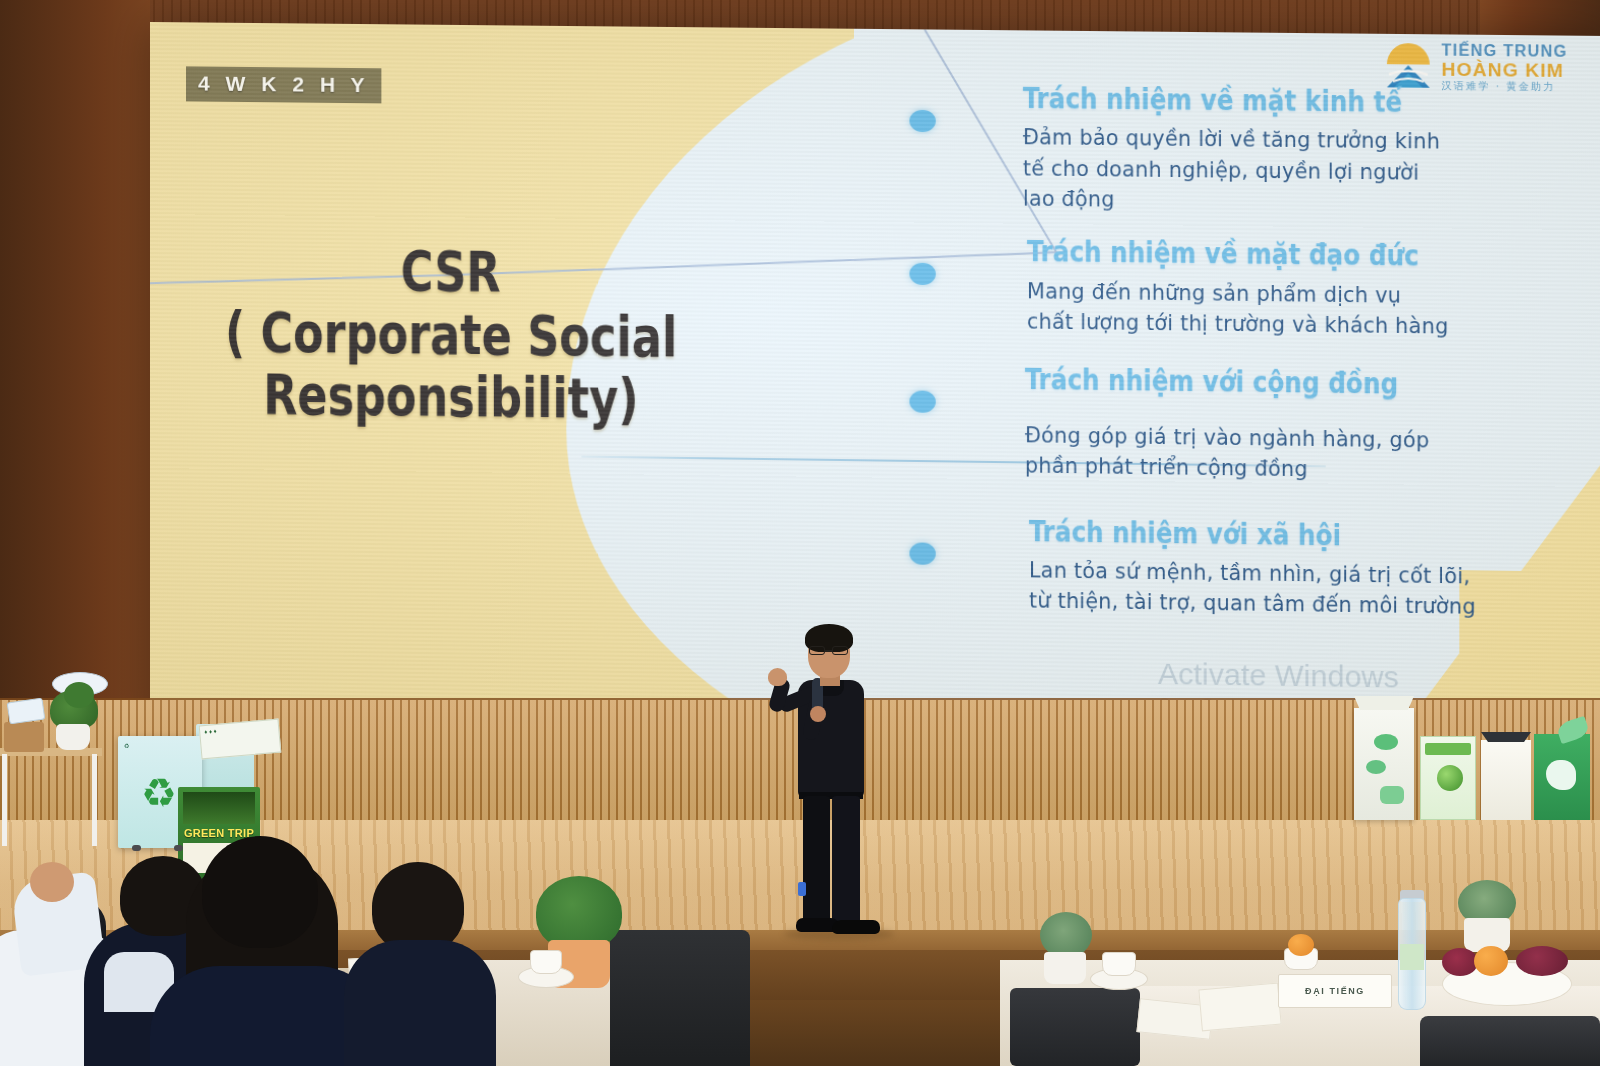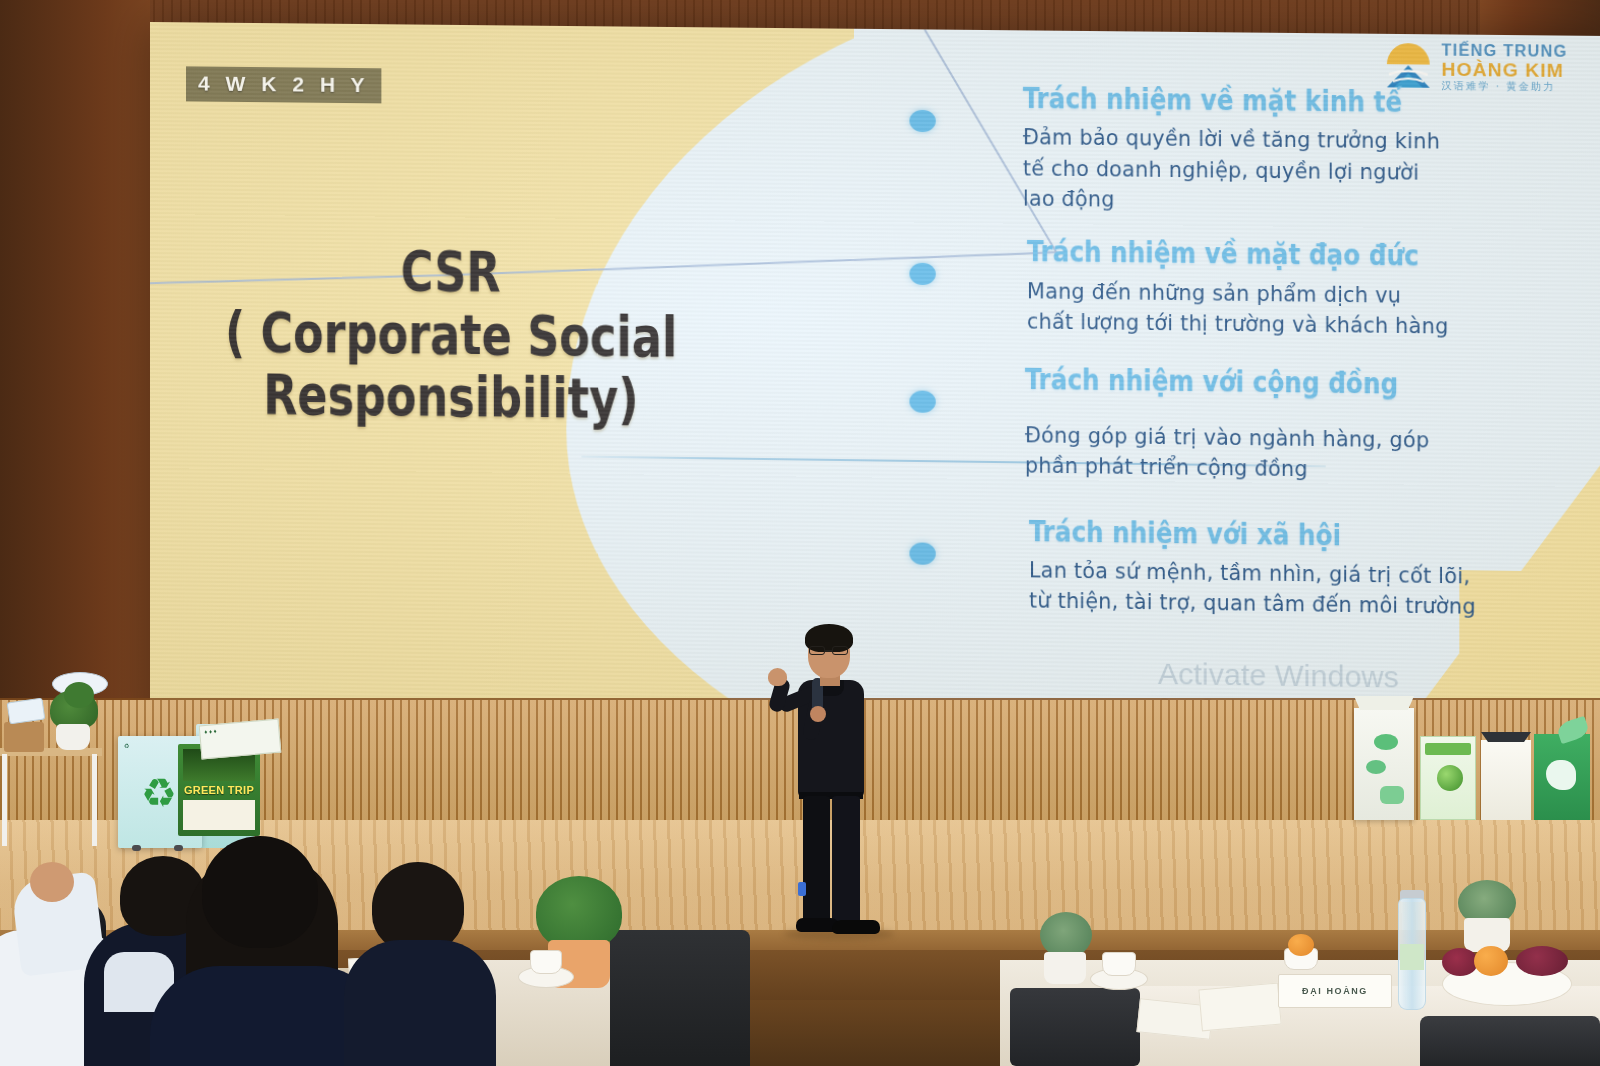--- a/index.html
+++ b/index.html
@@ -233,21 +233,21 @@
   .plant-bush { position:absolute; left:50px; top:690px; width:48px; height:40px; background:radial-gradient(circle at 40% 40%,#4f8a3b,#2f6326); border-radius:50% 50% 42% 42%; }
   .plant-bush2 { position:absolute; left:64px; top:682px; width:30px; height:26px; background:#3f7a31; border-radius:50%; }
   .speech-card { position:absolute; left:52px; top:672px; width:56px; height:24px; background:#eef3f8; border-radius:50%; border:1px solid #b9cad8; }
   .small-card { position:absolute; left:8px; top:700px; width:36px; height:22px; background:#eaf2f8; border-radius:3px; border:1px solid #bcd0de; transform:rotate(-8deg); }
   .brown-box { position:absolute; left:4px; top:722px; width:40px; height:30px; background:#b98a55; border-radius:3px; }
 
   .poster-a { position:absolute; left:118px; top:736px; width:84px; height:112px; background:linear-gradient(180deg,#daf0f2,#bfe6e4); border-radius:2px; box-shadow:0 2px 6px rgba(0,0,0,.25); }
   .poster-a-recycle { position:absolute; left:12px; top:34px; width:58px; height:46px; color:#2f9c43; font-size:40px; line-height:46px; text-align:center; }
   .poster-a-t { position:absolute; left:6px; top:6px; right:6px; font-size:6px; color:#2a6b4d; line-height:1.35; }
   .poster-b { position:absolute; left:196px; top:724px; width:58px; height:124px; background:linear-gradient(180deg,#cfe9ea,#a9dcd8); border-radius:2px; }
-  .poster-c { position:absolute; left:178px; top:744px; width:82px; height:92px; background:linear-gradient(180deg,#3f8b36,#2e6f2a); border-radius:2px; }
+  .poster-c { position:absolute; left:178px; top:787px; width:82px; height:92px; background:linear-gradient(180deg,#3f8b36,#2e6f2a); border-radius:2px; }
   .poster-c-img { position:absolute; left:5px; top:5px; right:5px; height:32px; background:linear-gradient(180deg,#1f4a17,#3e7a2c); }
   .poster-c-title { position:absolute; left:0; right:0; top:40px; text-align:center; color:#ffe95c; font-weight:bold; font-size:11px; letter-spacing:.3px; text-shadow:0 1px 1px rgba(0,0,0,.5); }
   .poster-c-strip { position:absolute; left:5px; top:56px; right:5px; height:30px; background:#f5f2e4; }
   .poster-d { position:absolute; left:200px; top:722px; width:80px; height:34px; background:#f3f6ee; transform:rotate(-5deg); border:1px solid #cfd8c4; }
   .poster-d-t { position:absolute; left:4px; top:3px; right:4px; font-size:6px; color:#2c6a3a; line-height:1.3; }
   .poster-wheels { position:absolute; left:128px; top:845px; width:130px; height:6px; }
   .pw { position:absolute; width:9px; height:6px; background:#4b4b4f; border-radius:3px; }
 
   
   .mc1 { position:absolute; left:1354px; top:708px; width:60px; height:112px; background:linear-gradient(180deg,#f7f8f2,#e6e9df); box-shadow:0 2px 5px rgba(0,0,0,.2); }
@@ -528,21 +528,21 @@
   <div class="saucer" style="left:518px; top:966px; width:56px; height:22px;"></div>
   <div class="cup" style="left:530px; top:950px; width:32px; height:24px;"></div>
 
   <div class="succulent"></div>
   <div class="succulent-pot"></div>
   <div class="saucer" style="left:1090px; top:968px; width:58px; height:22px;"></div>
   <div class="cup" style="left:1102px; top:952px; width:34px; height:24px;"></div>
   <div class="papers2"></div>
   <div class="papers"></div>
   <div class="namecard">
-    <span class="namecard-txt">ĐẠI HOÀNG</span>
+    <span class="namecard-txt">ĐẠI TIẾNG</span>
   </div>
   <div class="succ2"></div>
   <div class="succ2-pot"></div>
   <div class="bottle-cap"></div>
   <div class="bottle"></div>
   <div class="bottle-label"></div>
   <div class="fruit-plate"></div>
   <div class="grape-l"></div>
   <div class="fruit-o1"></div>
   <div class="grape-r"></div>

